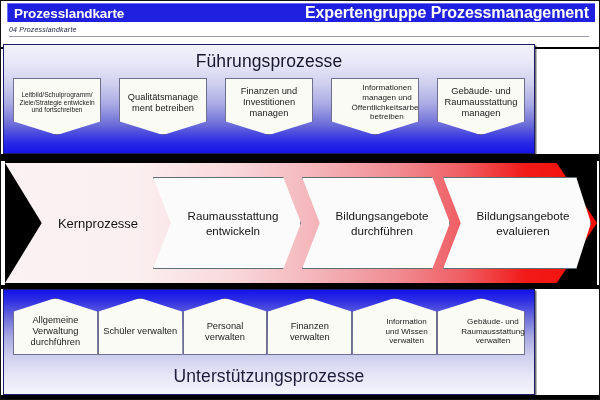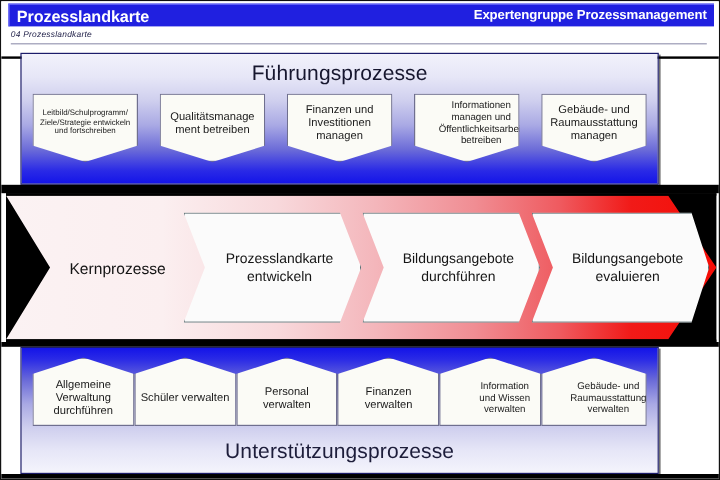--- a/index.html
+++ b/index.html
@@ -45,42 +45,42 @@
   }
   .hdr-title {
     color: #ffffff;
     font-size: 13.5px;
     font-weight: bold;
     letter-spacing: -0.1px;
     white-space: nowrap;
   }
   .hdr-right {
     color: #ffffff;
-    font-size: 11px;
+    font-size: 16px;
     font-weight: bold;
     letter-spacing: -0.1px;
     white-space: nowrap;
   }
   .hdr-sub {
     position: absolute;
     left: 8px; top: 22px;
     width: 580px; height: 13px;
     font-size: 7px;
     color: #22224a;
     font-style: italic;
     letter-spacing: 0.2px;
     display: flex;
     align-items: center;
     border-bottom: 1px solid #9a9ab4;
   }
 
   
   .band {
     position: absolute;
-    left: 16px;
+    left: 2px;
     width: 532px;
     box-sizing: border-box;
   }
 
   
   #band-fuehrung {
     top: 43px;
     height: 110px;
     background: linear-gradient(to bottom,
        #f2f2fb 0%, #e6e6f7 18%, #cfcfee 36%,
@@ -285,21 +285,21 @@
   </div>
 
   <div id="gap-strip-1"></div>
 
   <div id="band-kern">
     <div id="kern-edge-top" class="kern-edge"></div>
     <div id="kern-arrow"></div>
     <div id="kern-label">Kernprozesse</div>
     <div class="chev-row">
       <div class="chev" id="chev-1">
-        <span class="lbl">Prozesslandkarte entwickeln</span>
+        <span class="lbl">Raumausstattung entwickeln</span>
       </div>
       <div class="chev" id="chev-2">
         <span class="lbl">Bildungsangebote durchführen</span>
       </div>
       <div class="chev" id="chev-3">
         <span class="lbl">Bildungsangebote evaluieren</span>
       </div>
     </div>
     <div id="kern-edge-bot" class="kern-edge"></div>
   </div>

